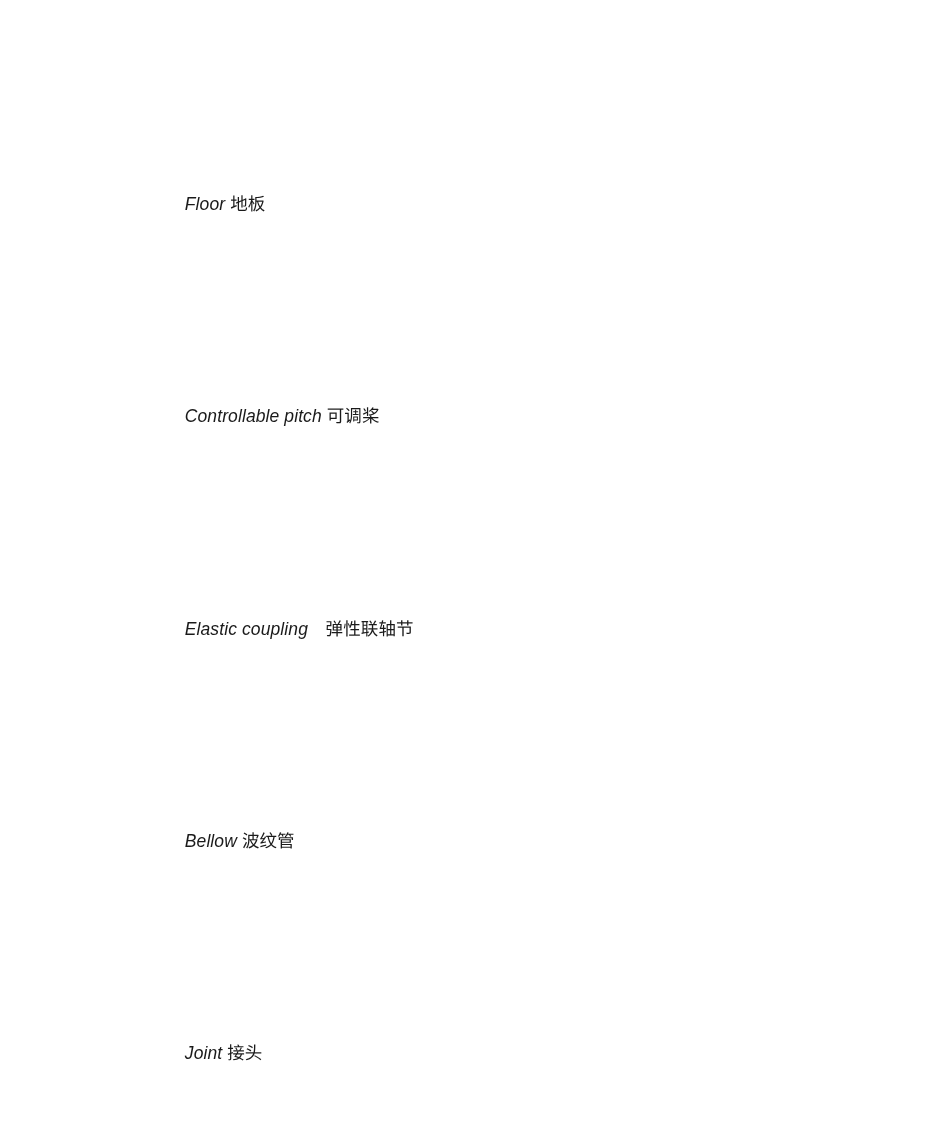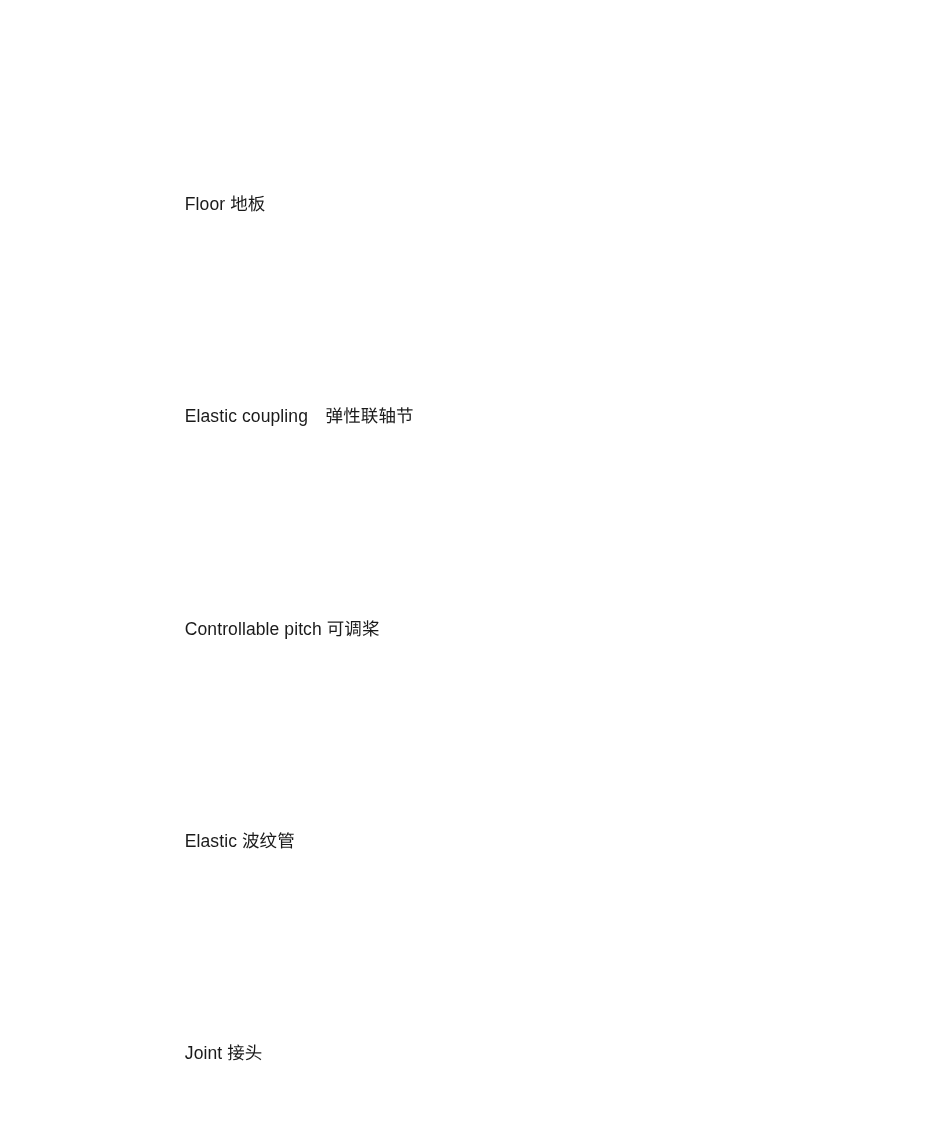--- a/index.html
+++ b/index.html
@@ -38,47 +38,48 @@
     font-size: 17.5px;
     line-height: 70.8px;
     color: #1a1a1a;
     white-space: pre;
     letter-spacing: 0.1px;
     font-weight: 400;
   }
 
   .term-en {
     font-family: "Liberation Sans", "DejaVu Sans", sans-serif;
+    font-style: italic;
   }
 
   .term-zh {
     font-family: "DejaVu Sans", "Liberation Sans", sans-serif;
     text-align: center;
   }
 </style>
 </head>
 <body>
 
 <div class="page">
   <div class="doc-body">
 
     <div class="glossary-entry">
       <span class="term-en">Floor</span><span class="term-en"> </span><span class="term-zh">地板</span>
     </div>
 
     <div class="glossary-entry">
+      <span class="term-en">Controllable pitch</span><span class="term-en"> </span><span class="term-zh">可调桨</span>
+    </div>
+
+    <div class="glossary-entry">
       <span class="term-en">Elastic coupling</span><span class="term-en">　</span><span class="term-zh">弹性联轴节</span>
     </div>
 
     <div class="glossary-entry">
-      <span class="term-en">Controllable pitch</span><span class="term-en"> </span><span class="term-zh">可调桨</span>
-    </div>
-
-    <div class="glossary-entry">
-      <span class="term-en">Elastic</span><span class="term-en"> </span><span class="term-zh">波纹管</span>
+      <span class="term-en">Bellow</span><span class="term-en"> </span><span class="term-zh">波纹管</span>
     </div>
 
     <div class="glossary-entry">
       <span class="term-en">Joint</span><span class="term-en"> </span><span class="term-zh">接头</span>
     </div>
 
   </div>
 </div>
 
 </body></html>

